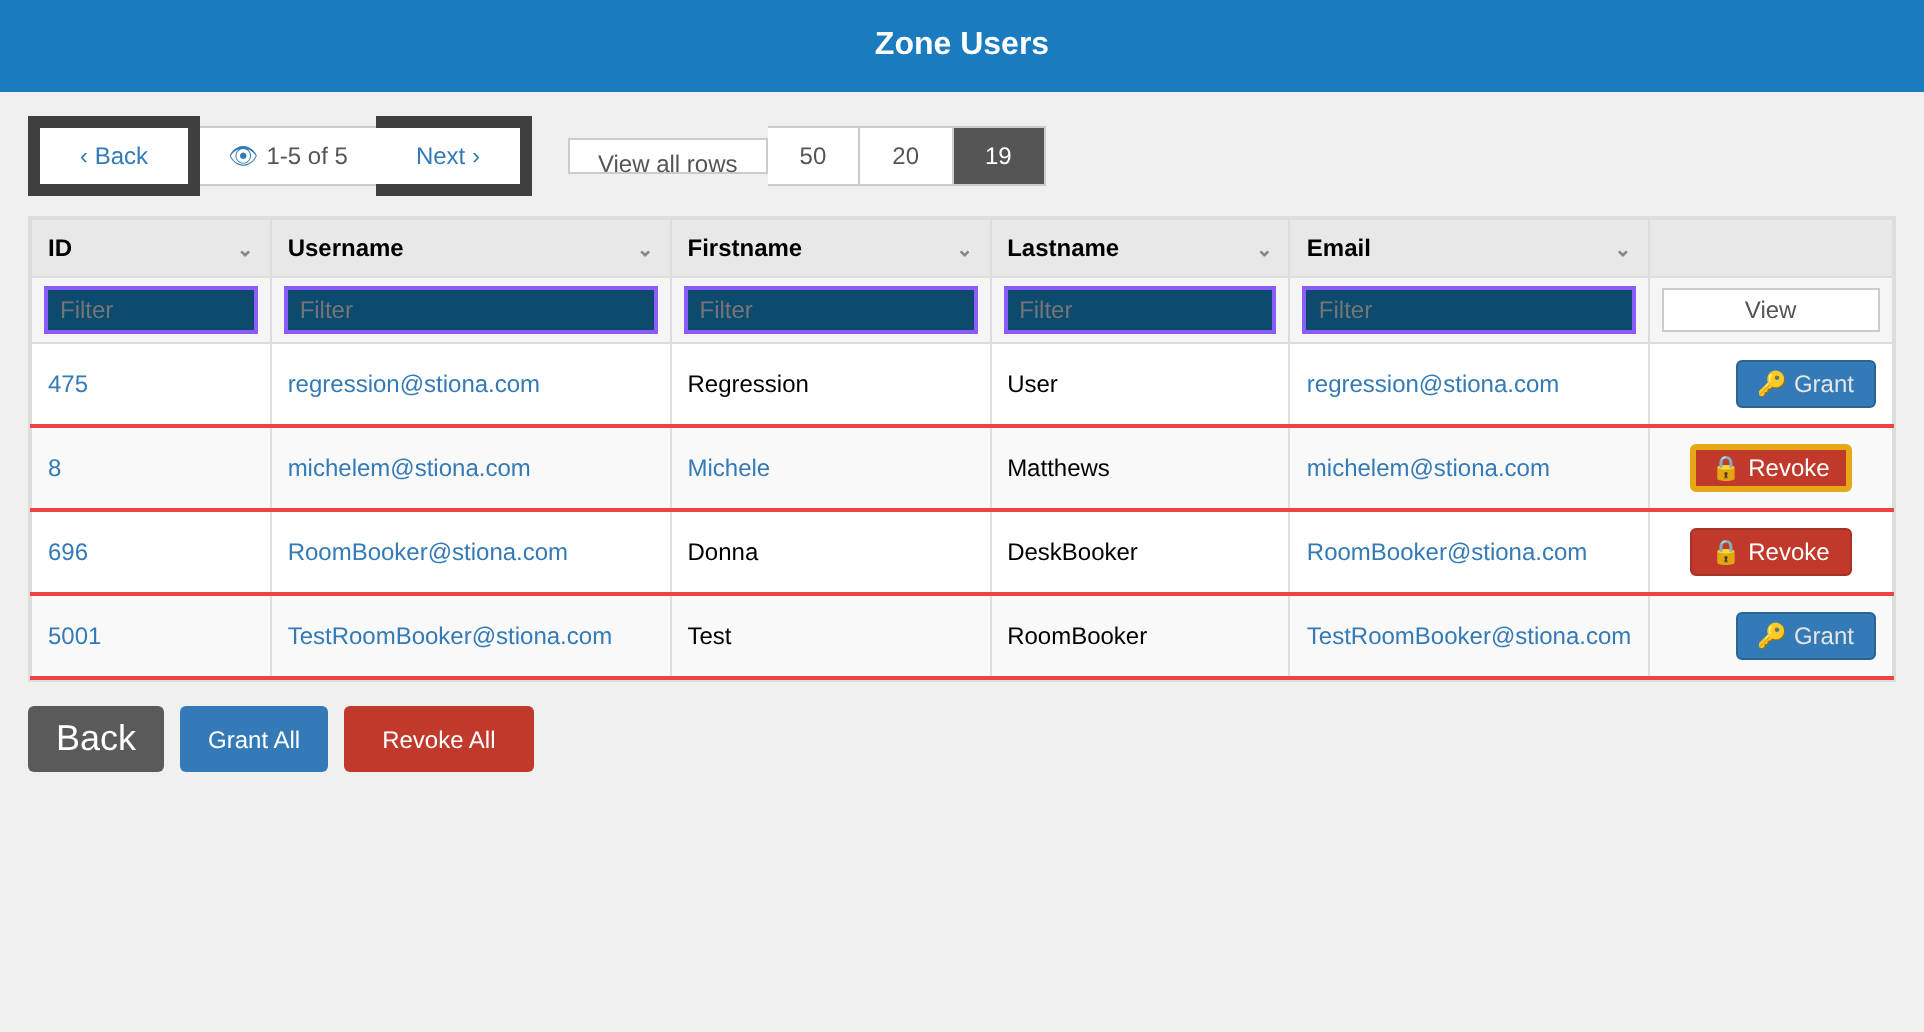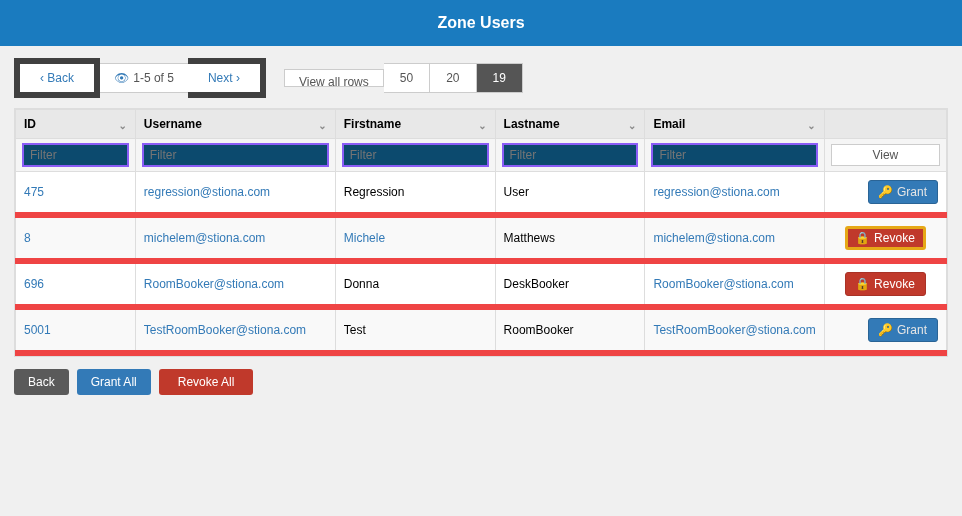--- a/index.html
+++ b/index.html
@@ -127,21 +127,21 @@
       background: white;
       border: 1px solid #ccc;
       color: #555;
       padding: 3px 10px;
       font-size: 12px;
       cursor: pointer;
       width: 100%;
     }
 
     tbody tr {
-      border-bottom: 6px solid #ef4444;
+      border-bottom: 2px solid #ef4444;
     }
 
     tbody tr:nth-child(even) {
       background: #f9f9f9;
     }
 
     tbody tr:nth-child(odd) {
       background: white;
     }
 
@@ -203,21 +203,21 @@
       gap: 8px;
       margin-top: 12px;
       padding-bottom: 10px;
     }
 
     .btn-back {
       background: #5a5a5a;
       color: white;
       border: none;
       padding: 6px 14px;
-      font-size: 12px;
+      font-size: 18px;
       cursor: pointer;
       border-radius: 3px;
     }
 
     .btn-grant-all {
       background: #337ab7;
       color: white;
       border: none;
       padding: 6px 14px;
       font-size: 12px;

